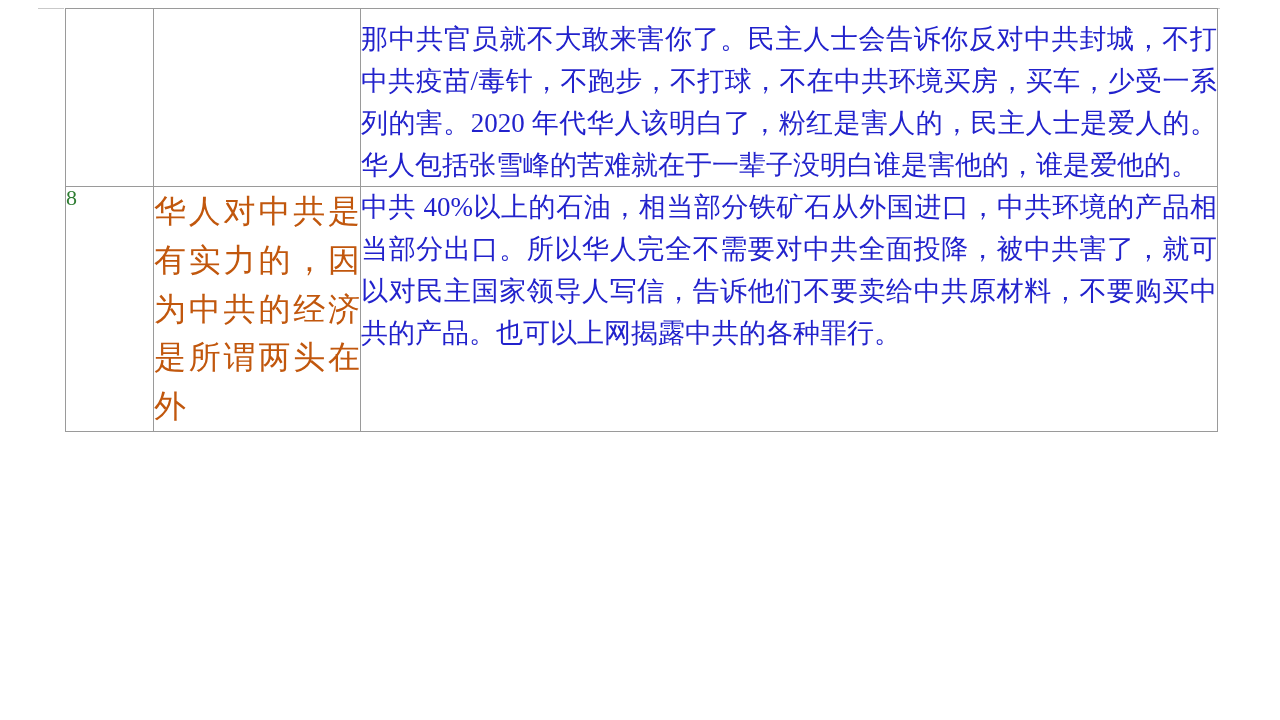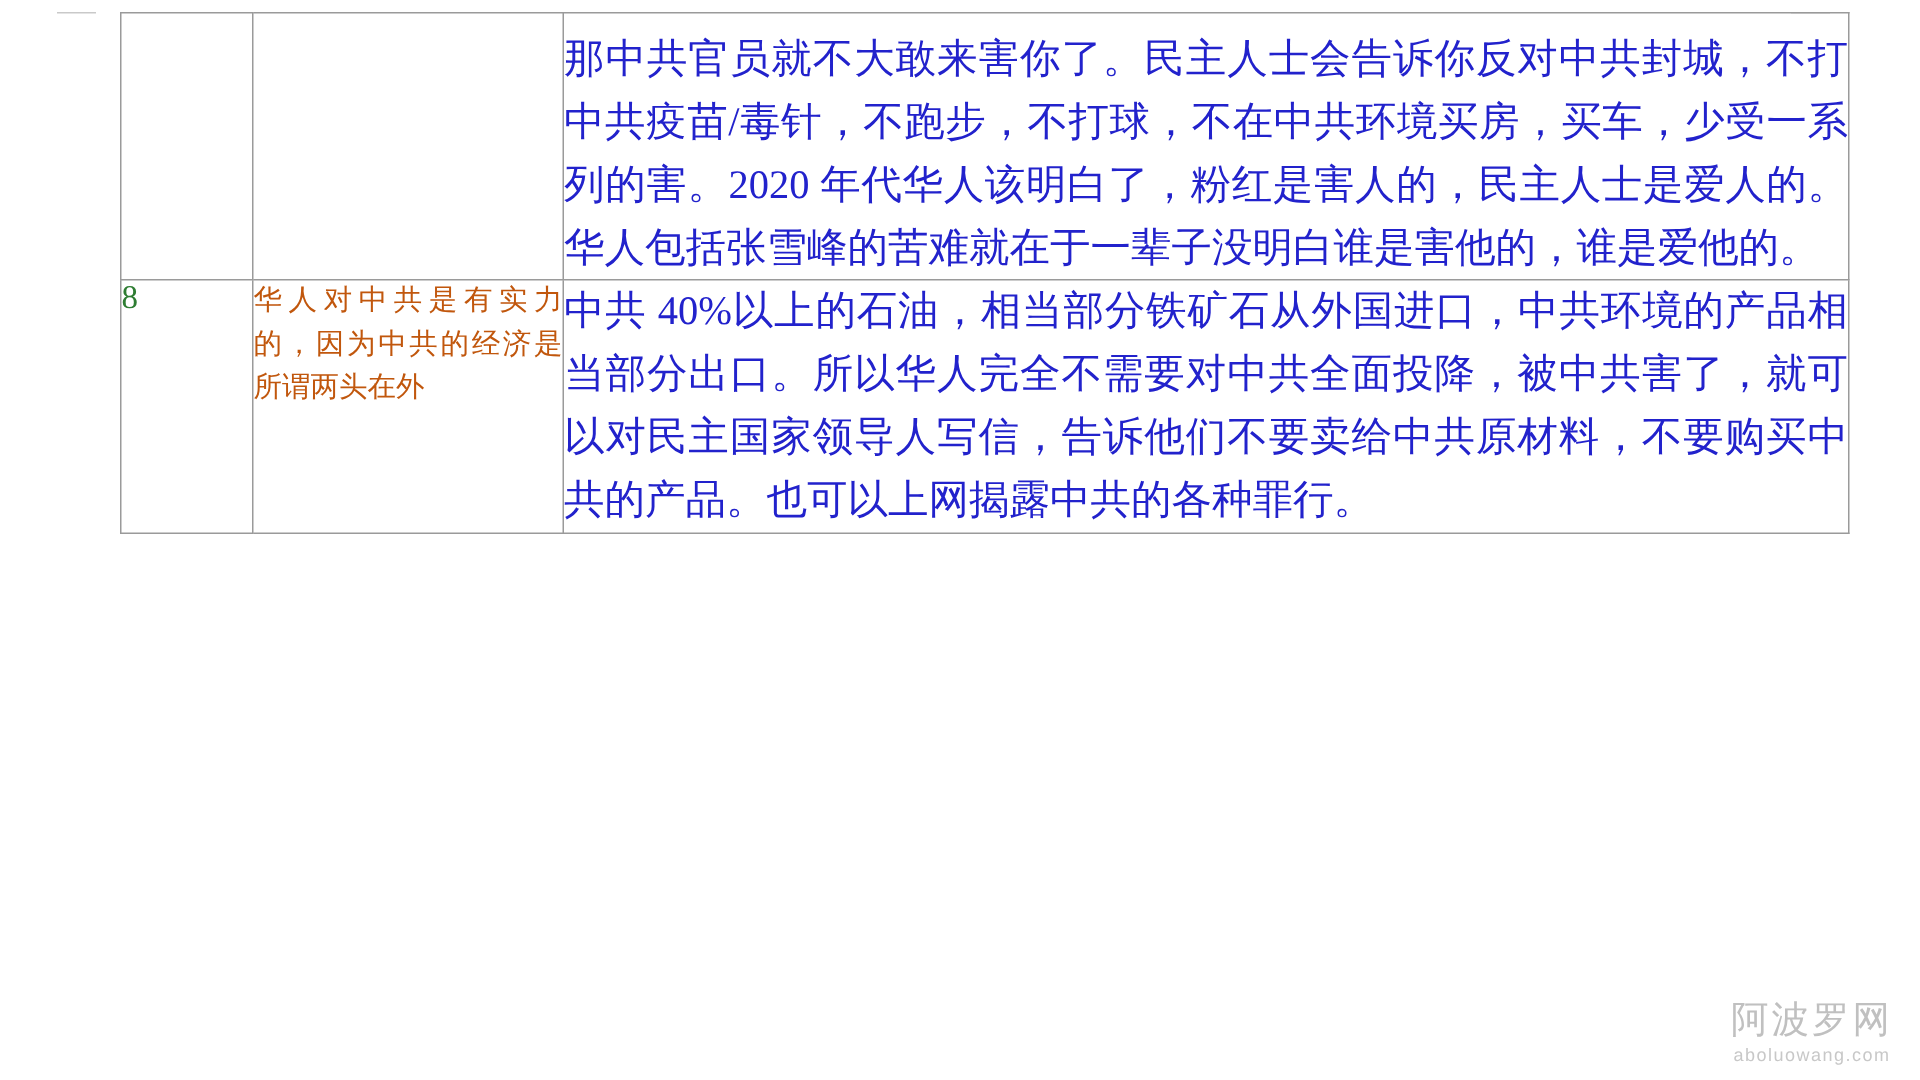--- a/index.html
+++ b/index.html
@@ -18,21 +18,21 @@
     position: absolute;
     left: 0;
     top: 0;
     width: 1280px;
     height: 720px;
     background: #ffffff;
   }
   
   .doc-table {
     position: absolute;
-    left: 80px;
+    left: 65px;
     top: 8px;
     width: 1152px;
     border-collapse: collapse;
     table-layout: fixed;
     padding-left: 48px;
   }
   .doc-table td {
     border: 1px solid #9a9a9a;
     vertical-align: top;
     padding: 0;
@@ -43,21 +43,21 @@
 
   .cell-num {
     color: #2e7d32;
     font-size: 22px;
     line-height: 1.0;
     padding: 12px 0 0 8px;
     font-family: "Liberation Serif", "DejaVu Serif", serif;
   }
   .cell-title {
     color: #c1570d;
-    font-size: 19px;
+    font-size: 32px;
     line-height: 1.52;
     padding: 10px 10px 12px 10px;
     text-align: justify;
     text-justify: inter-ideograph;
     font-family: "Liberation Serif", "DejaVu Serif", serif;
   }
   .cell-body {
     color: #2222cc;
     font-size: 27px;
     line-height: 1.55;
@@ -120,18 +120,14 @@
         <td class="cell-body">那中共官员就不大敢来害你了。民主人士会告诉你反对中共封城，不打中共疫苗/毒针，不跑步，不打球，不在中共环境买房，买车，少受一系列的害。2020 年代华人该明白了，粉红是害人的，民主人士是爱人的。华人包括张雪峰的苦难就在于一辈子没明白谁是害他的，谁是爱他的。</td>
       </tr>
       <tr>
         <td class="cell-num">8</td>
         <td class="cell-title">华人对中共是有实力的，因为中共的经济是所谓两头在外</td>
         <td class="cell-body">中共 40%以上的石油，相当部分铁矿石从外国进口，中共环境的产品相当部分出口。所以华人完全不需要对中共全面投降，被中共害了，就可以对民主国家领导人写信，告诉他们不要卖给中共原材料，不要购买中共的产品。也可以上网揭露中共的各种罪行。</td>
       </tr>
     </tbody>
   </table>
 
-  <div class="watermark">
-    <div class="wm-main">阿波罗网</div>
-    <div class="wm-sub">aboluowang.com</div>
-  </div>
 
 </div>
 
 </body></html>

